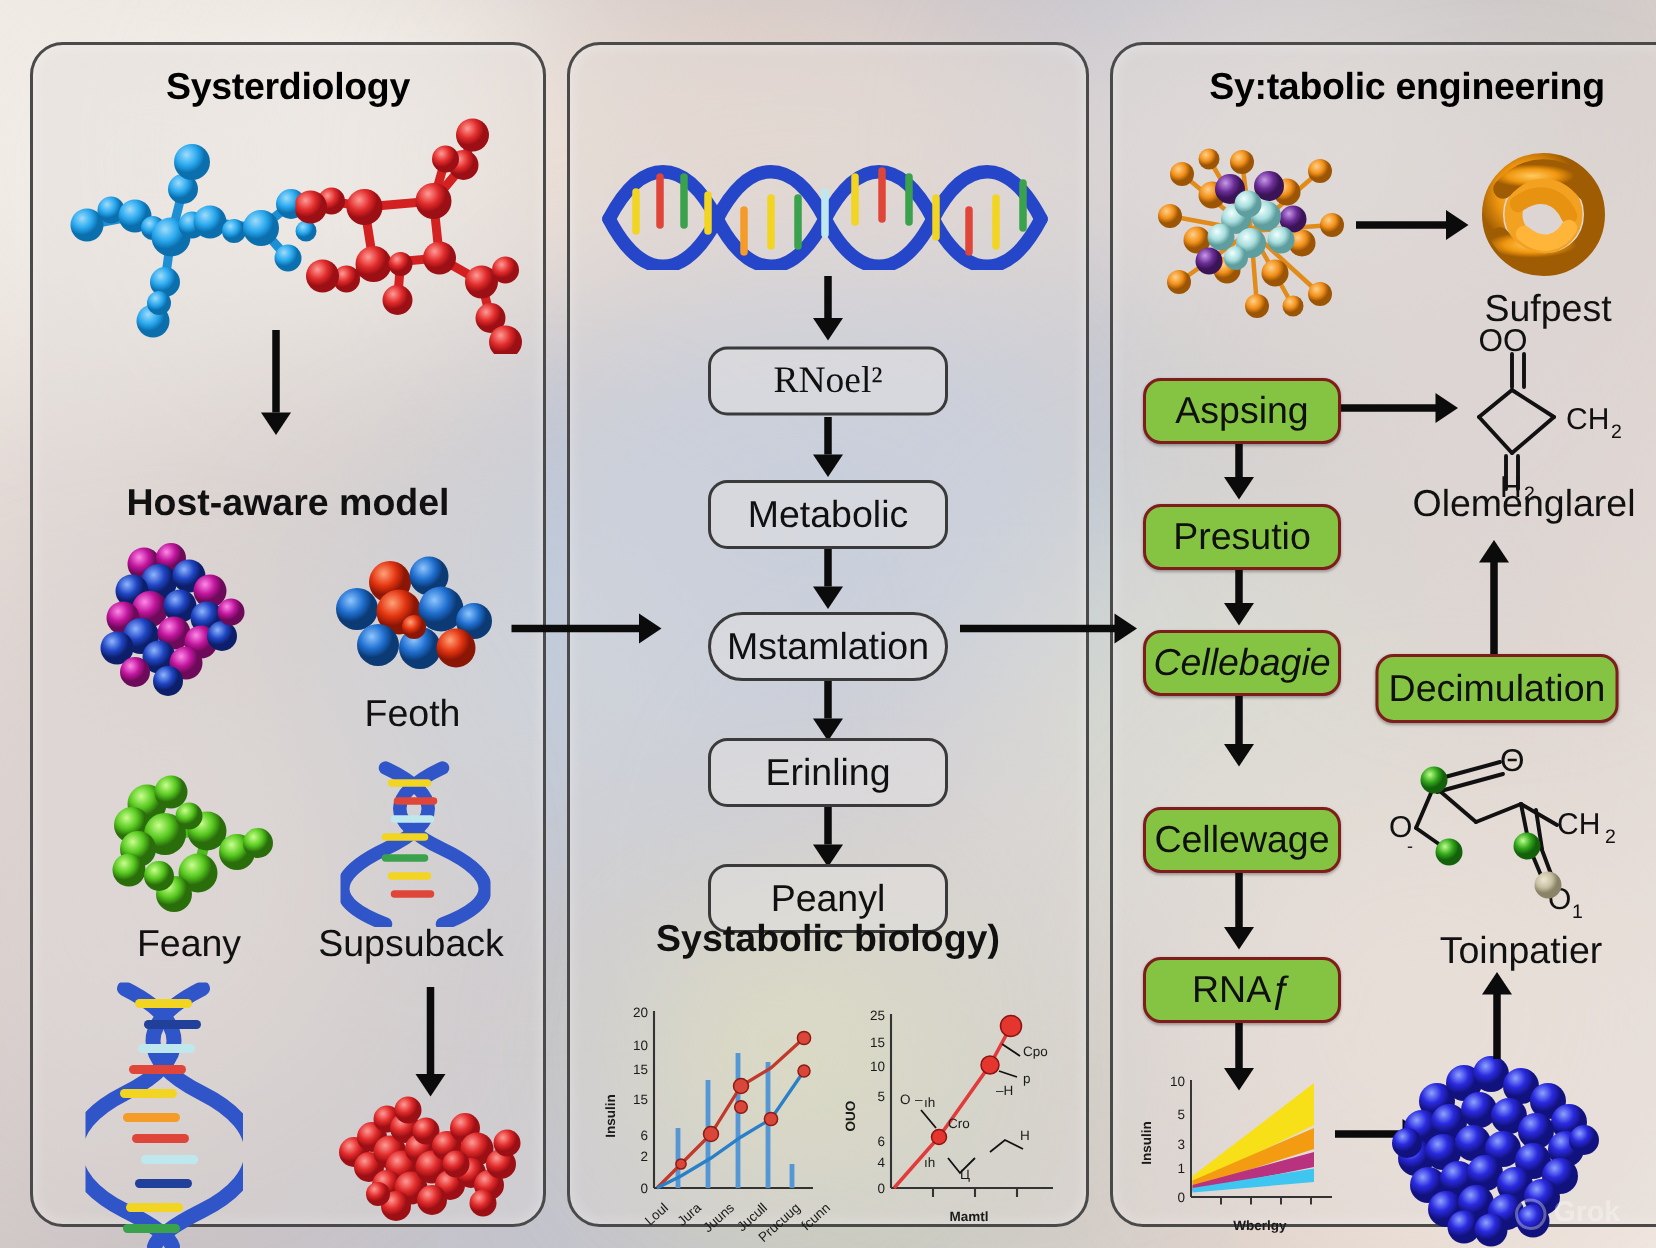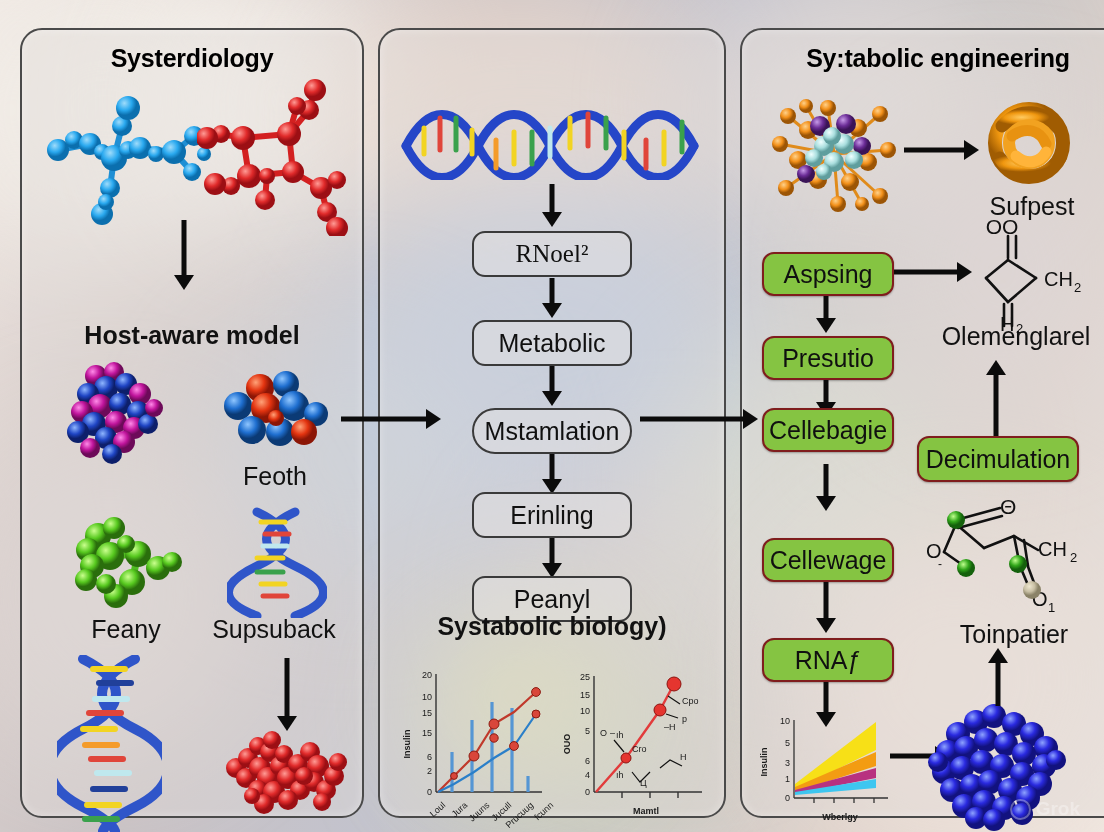--- a/index.html
+++ b/index.html
@@ -650,21 +650,21 @@
     </svg>
   </div>
   <div class="lbl" style="left:174px;width:200px;top:292px;">Olemenglarel</div>
 
   <div class="fbox green" style="left:20px;top:306px;width:128px;height:40px;">Presutio</div>
   <div class="arr-v" style="left:84px;top:350px;">
     <div class="shaft" style="height:22px;"></div>
       <div class="head" style="top:22px;"></div>
   </div>
 
-  <div class="fbox green" style="left:20px;top:378px;width:128px;height:40px;">Cellebagie</div>
+  <div class="fbox green" style="left:20px;top:390px;width:128px;height:40px;font-style:italic;">Cellebagie</div>
   <div class="arr-v" style="left:84px;top:434px;">
     <div class="shaft" style="height:32px;"></div>
       <div class="head" style="top:32px;"></div>
   </div>
 
   <div class="fbox green" style="left:20px;top:508px;width:128px;height:40px;">Cellewage</div>
   <div class="arr-v" style="left:84px;top:552px;">
     <div class="shaft" style="height:36px;"></div>
       <div class="head" style="top:36px;"></div>
   </div>

